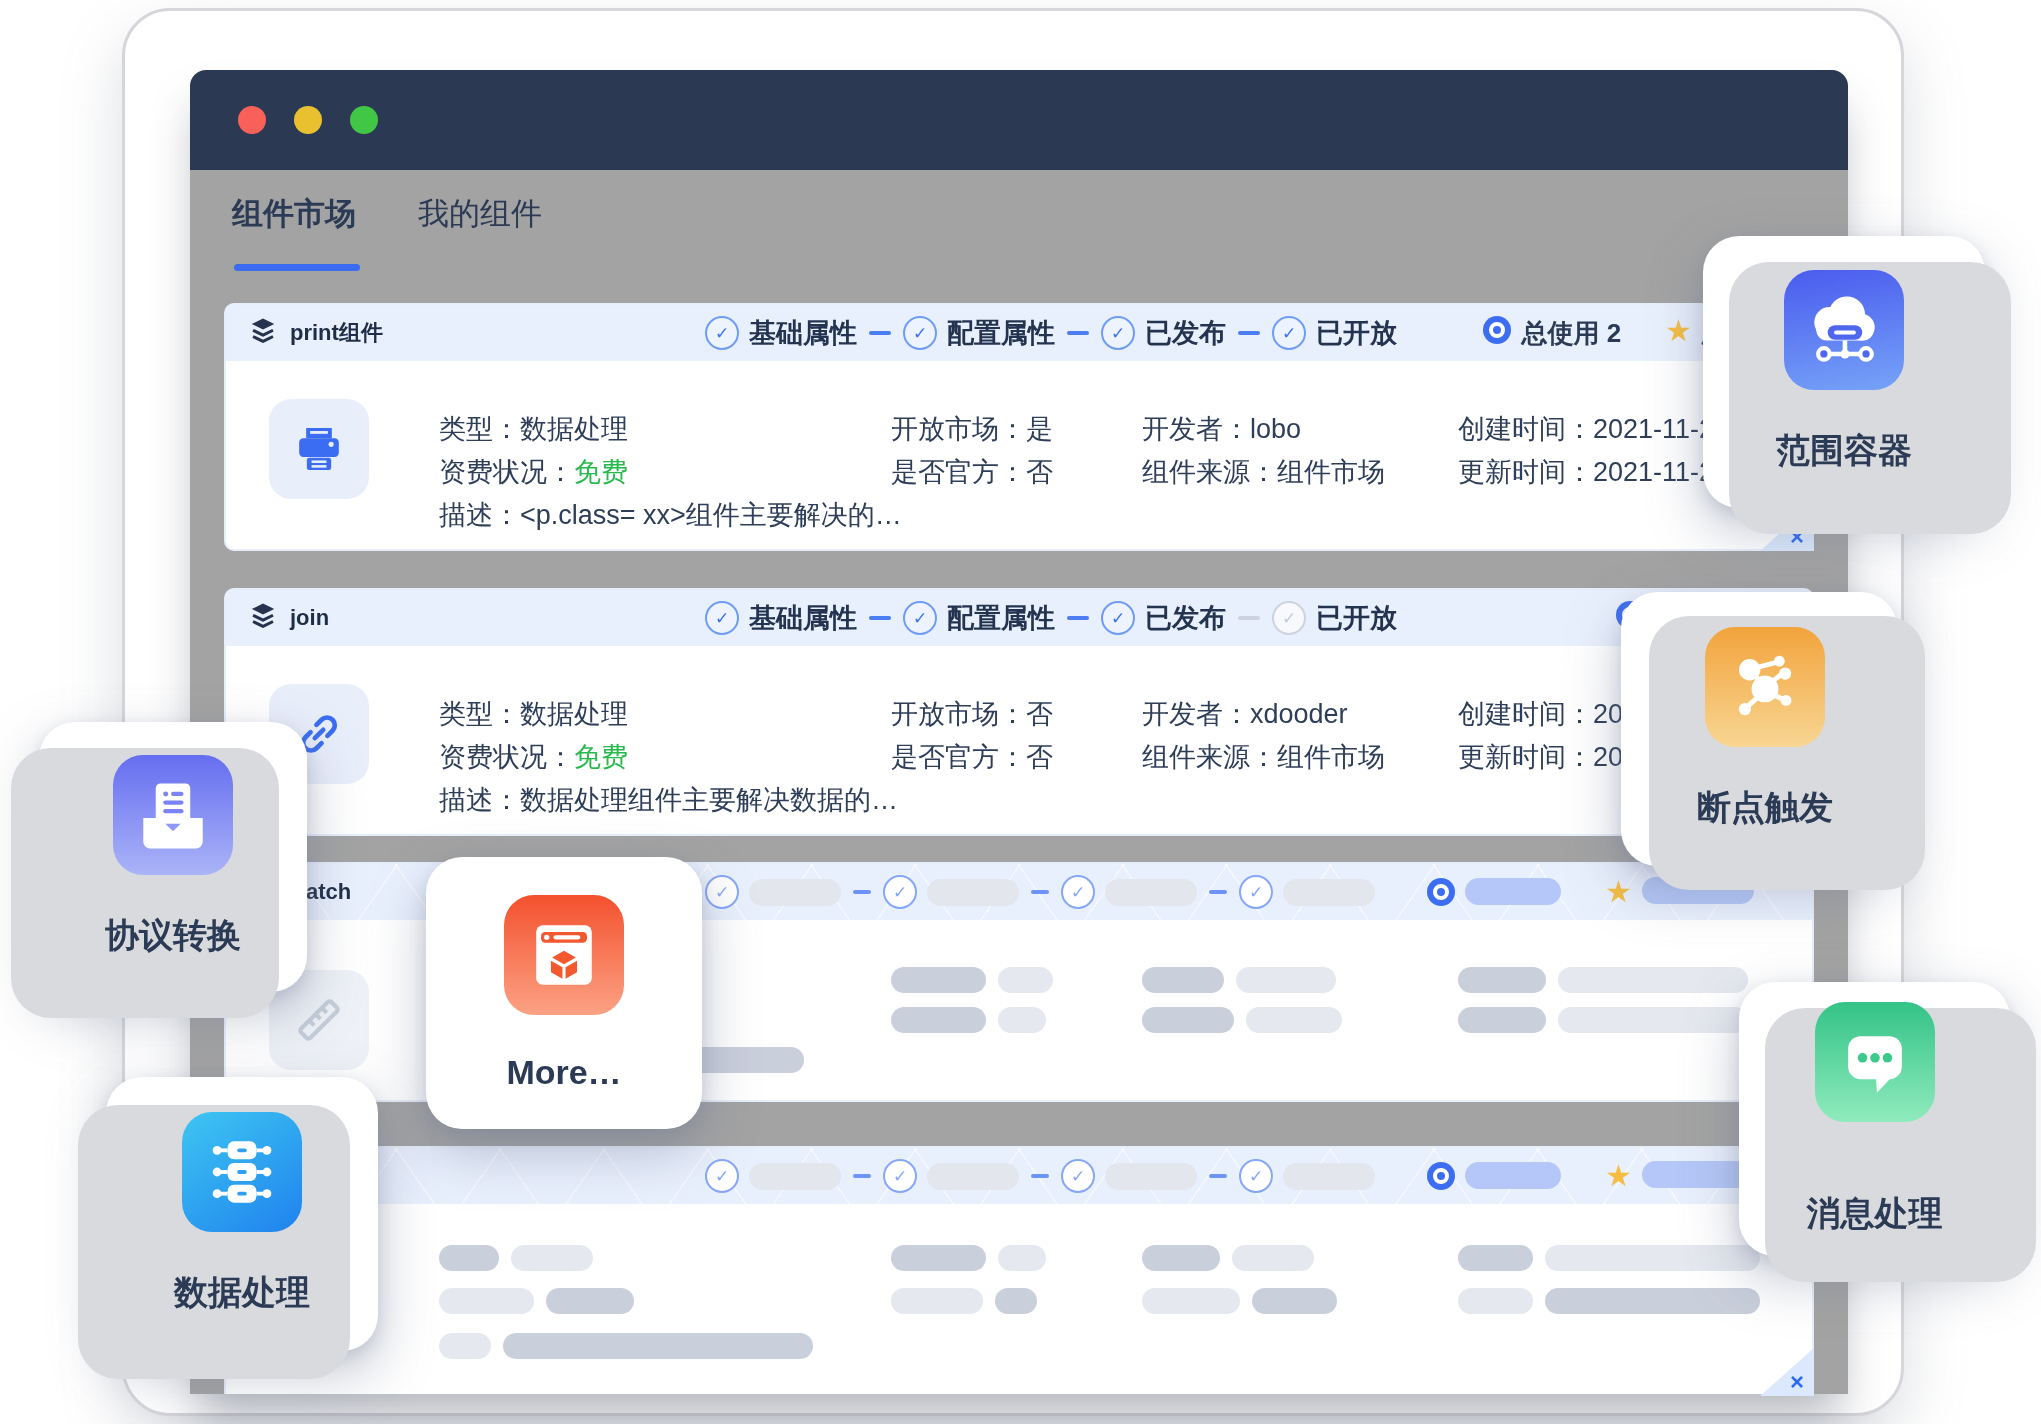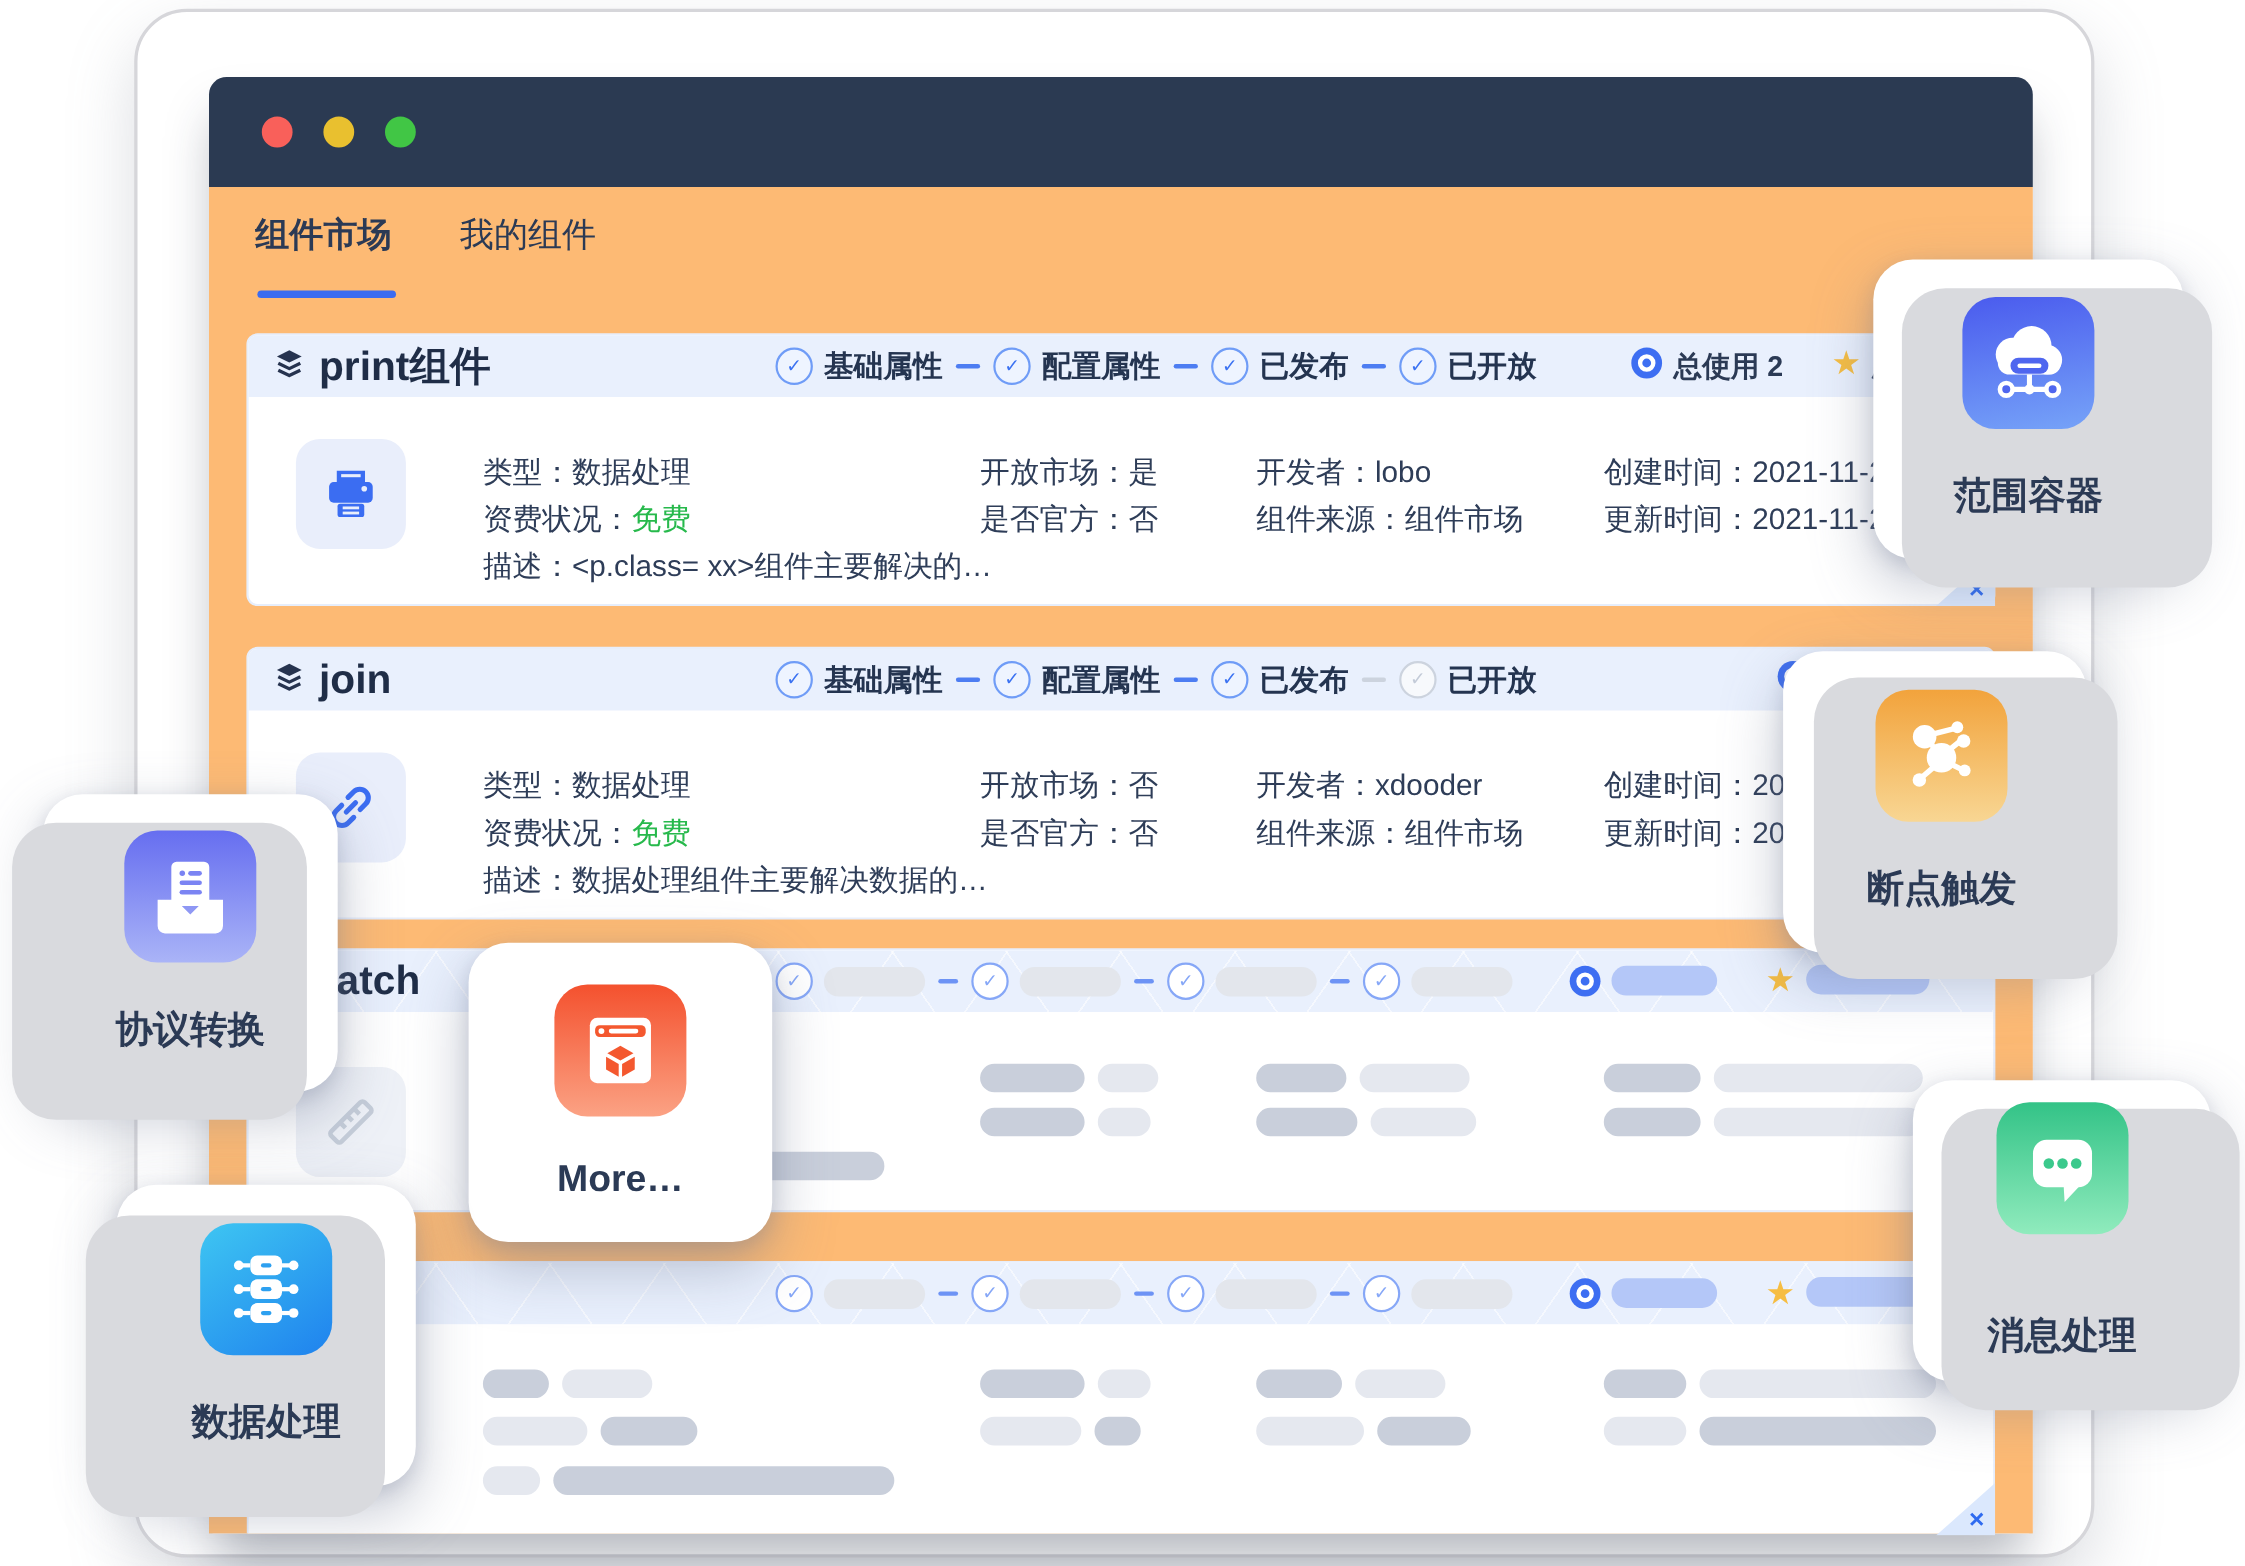--- a/index.html
+++ b/index.html
@@ -13,40 +13,40 @@
     box-shadow:0 26px 60px rgba(130,135,150,.28); }
 
   
   .window { position:absolute; left:190px; top:70px; width:1658px; height:1324px;
     border-radius:16px 16px 4px 4px; background:#fff;
     box-shadow:0 30px 45px -8px rgba(40,50,70,.35); }
   .titlebar { height:100px; background:#2b3a52; border-radius:16px 16px 0 0;
     display:flex; align-items:center; padding-left:48px; }
   .dot { width:28px; height:28px; border-radius:50%; margin-right:28px; display:inline-block; }
   .dot.red{ background:#f9605a; } .dot.yellow{ background:#e9c02f; } .dot.green{ background:#41c645; }
-  .content { position:relative; height:1224px; background:#fdba74; }
+  .content { position:relative; height:1224px; background:#a3a3a3; }
 
   
   .tabs { position:absolute; left:42px; top:22px; display:flex; gap:62px; }
   .tab { font-size:31px; line-height:44px; color:#2b3a55; position:relative; cursor:pointer; }
   .tab.active { font-weight:700; }
   .tab .underline { position:absolute; left:2px; top:72px; width:126px; height:7px;
     background:#3b6cf0; border-radius:4px; }
 
   
   .card { position:absolute; left:34px; width:1590px; background:#fff;
     border:2px solid #e7eefb; border-radius:10px; }
   .card-head { height:56px; background:#e9f0fd; display:flex; align-items:center;
     padding:0 20px 0 22px; border-radius:8px 8px 0 0; }
   .sk .card-head { background:
     repeating-linear-gradient(55deg, rgba(255,255,255,.55) 0 1.5px, transparent 1.5px 85px),
     repeating-linear-gradient(-55deg, rgba(255,255,255,.55) 0 1.5px, transparent 1.5px 85px),
     #e9f0fd; }
   .card-title-wrap { display:flex; align-items:center; gap:12px; width:457px; flex:0 0 457px; }
-  .card-title { font-size:37px; font-weight:700; color:#1f2d47; white-space:nowrap; }
+  .card-title { font-size:22px; font-weight:700; color:#1f2d47; white-space:nowrap; }
   .sk-title { margin-left:58px; }
   .steps { display:flex; align-items:center; }
   .step { display:flex; align-items:center; gap:10px; }
   .step-label { font-size:27px; font-weight:600; color:#243450; white-space:nowrap; }
   .chk { width:34px; height:34px; border-radius:50%; border:2.5px solid #6f9cf7;
     background:#eef4ff; color:#3b72f2; font-size:17px; font-weight:700;
     display:flex; align-items:center; justify-content:center; flex:0 0 34px; }
   .chk.grey { border-color:#ccd3de; background:#f7f9fc; color:#c3cbd8; }
   .chk.skc { border-color:#86a7f7; background:#fff; color:#86a7f7; }
   .dash { width:22px; height:4px; background:#4d7df2; border-radius:2px; margin:0 12px; }

